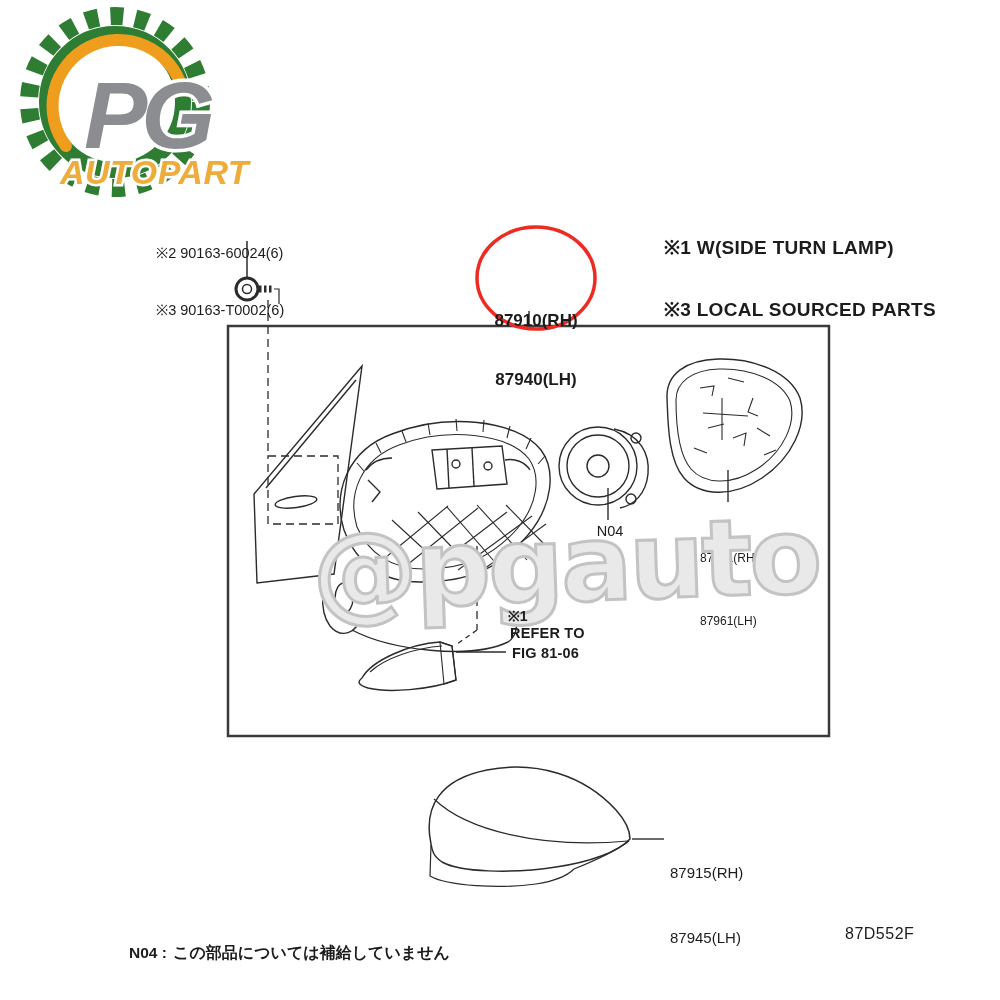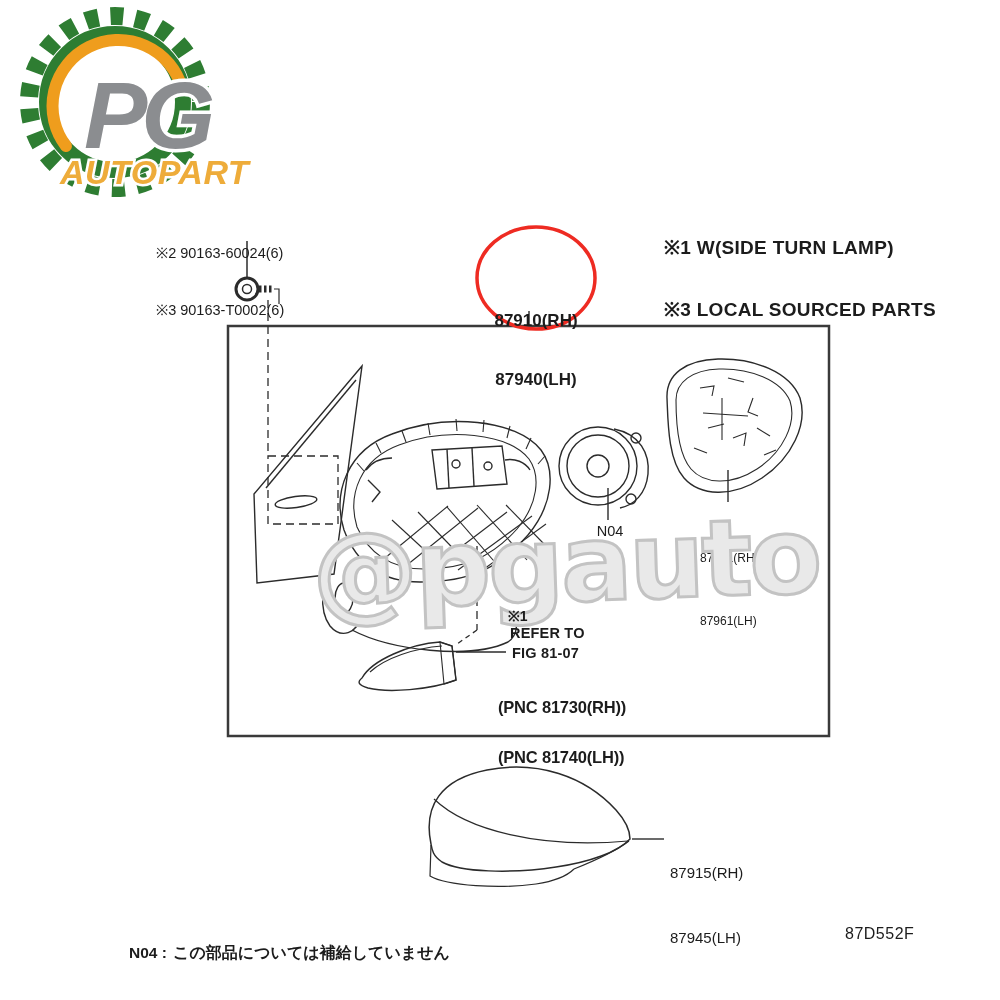--- a/index.html
+++ b/index.html
@@ -180,26 +180,22 @@
 
   <div class="lbl n04 z3">N04</div>
 
   <div class="lbl glass-lbl">
     <div>87931(RH)</div>
     <div>87961(LH)</div>
   </div>
 
   <div class="lbl ref-mark z3">※1</div>
   <div class="lbl ref1 z3">REFER TO</div>
-  <div class="lbl ref2 z3">FIG 81-07</div>
-
-  <div class="lbl pnc z3">
-    <div>(PNC 81730(RH))</div>
-    <div>(PNC 81740(LH))</div>
-  </div>
+  <div class="lbl ref2 z3">FIG 81-06</div>
+
 
   <div class="lbl cover-lbl z3">
     <div>87915(RH)</div>
     <div>87945(LH)</div>
   </div>
 
   <div class="lbl footer-notes z3">
     <span class="row"><span class="pfx">N04 :</span><span class="jp">この部品については補給していません</span></span>
     
   </div>

